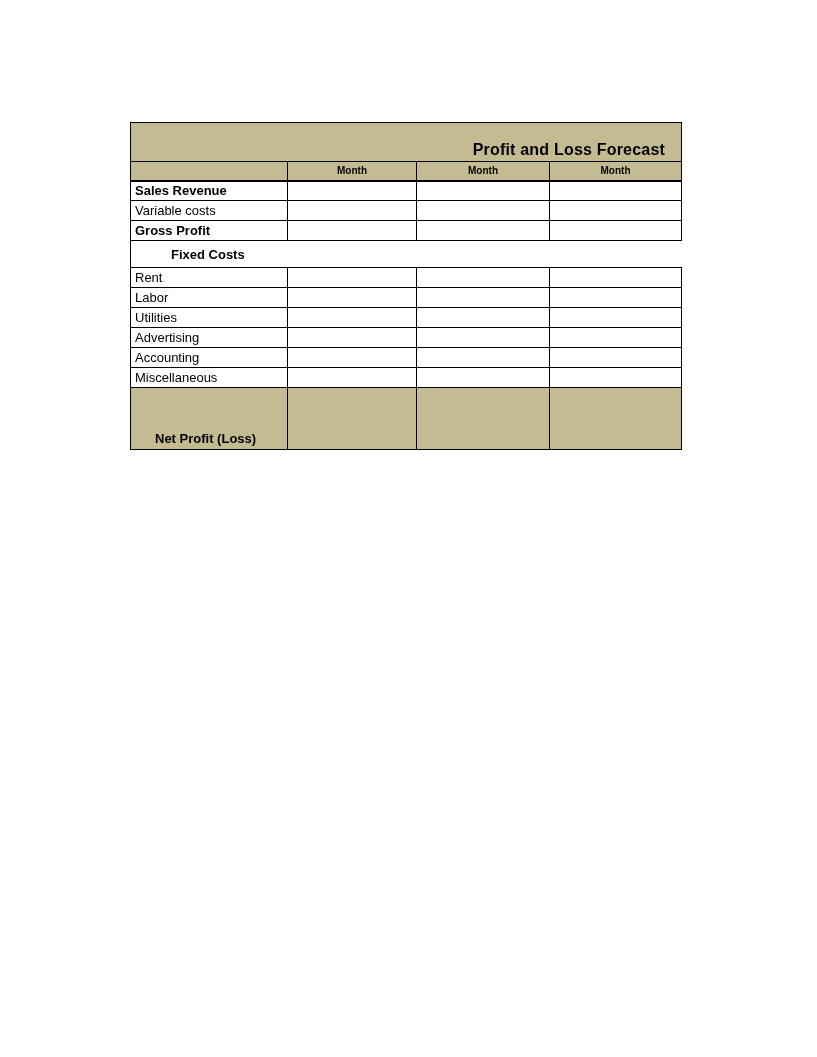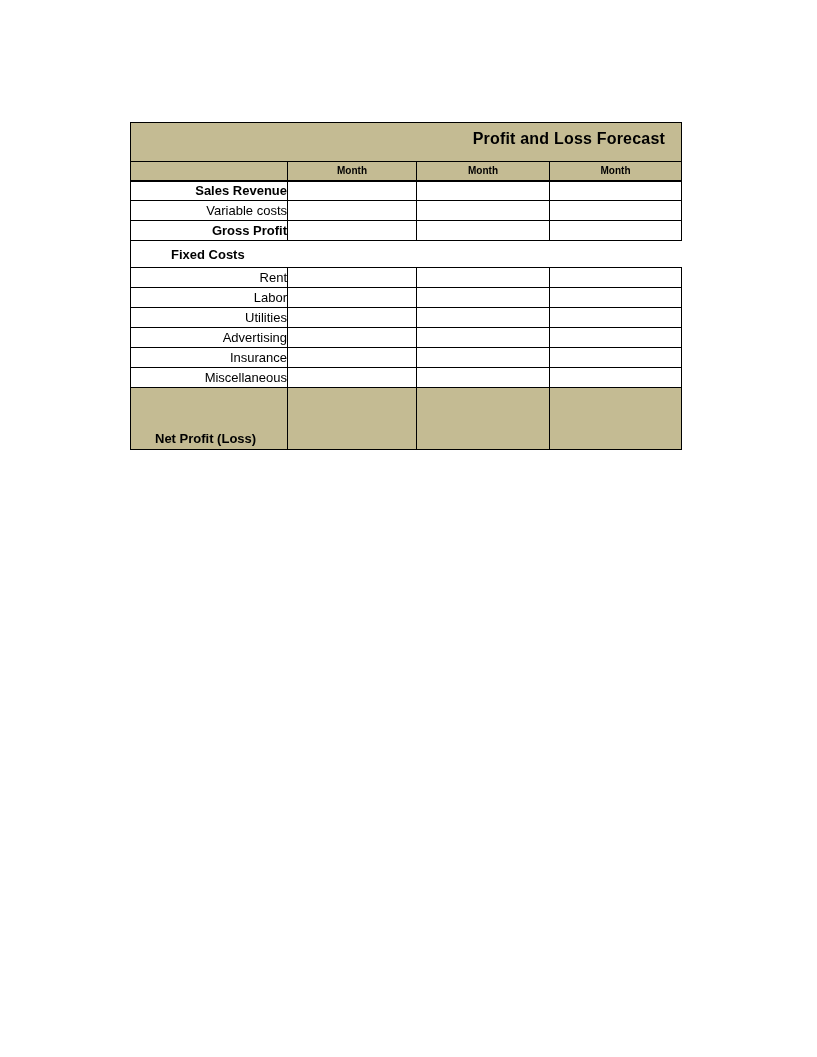--- a/index.html
+++ b/index.html
@@ -33,37 +33,37 @@
     padding: 0;
     overflow: hidden;
     white-space: nowrap;
   }
   
   tr.title-row td {
     height: 39px;
     background: var(--band);
     vertical-align: top;
     text-align: right;
-    padding: 7px 16px 0 0;
+    padding: 18px 16px 0 0;
     font-weight: bold;
     font-size: 16px;
     letter-spacing: 0.2px;
   }
   
   tr.month-row th {
     height: 19px;
     background: var(--band);
     font-size: 10px;
     font-weight: bold;
     text-align: center;
     vertical-align: middle;
     border-bottom: 2px solid var(--border);
   }
   
-  tr.data-row td { height: 20px; background: #ffffff; text-align: right; }
+  tr.data-row td { height: 20px; background: #ffffff; }
   td.label-cell {
     text-align: left;
     vertical-align: middle;
     padding-left: 4px;
     font-size: 13px;
   }
   td.bold { font-weight: bold; }
   
   tr.section-row td {
     height: 27px;
@@ -155,21 +155,21 @@
 
 
   <tr class="data-row">
     <td class="label-cell">Advertising</td>
     <td></td>
     <td></td>
     <td></td>
   </tr>
 
   <tr class="data-row">
-    <td class="label-cell">Insurance</td>
+    <td class="label-cell">Accounting</td>
     <td></td>
     <td></td>
     <td></td>
   </tr>
 
   <tr class="data-row">
     <td class="label-cell">Miscellaneous</td>
     <td></td>
     <td></td>
     <td></td>

